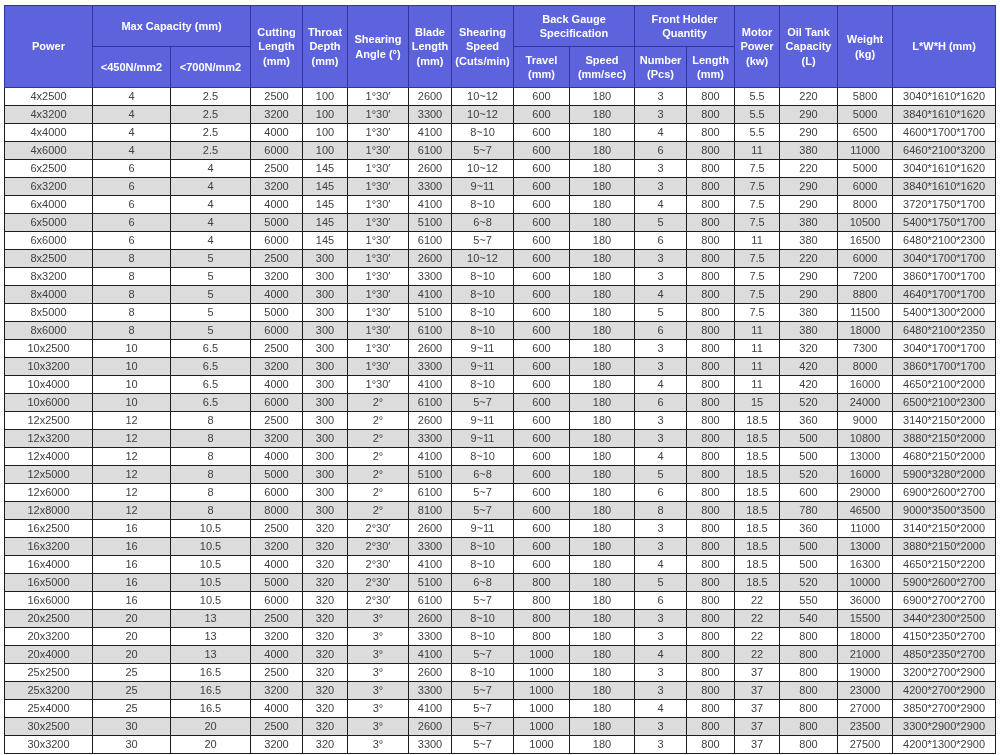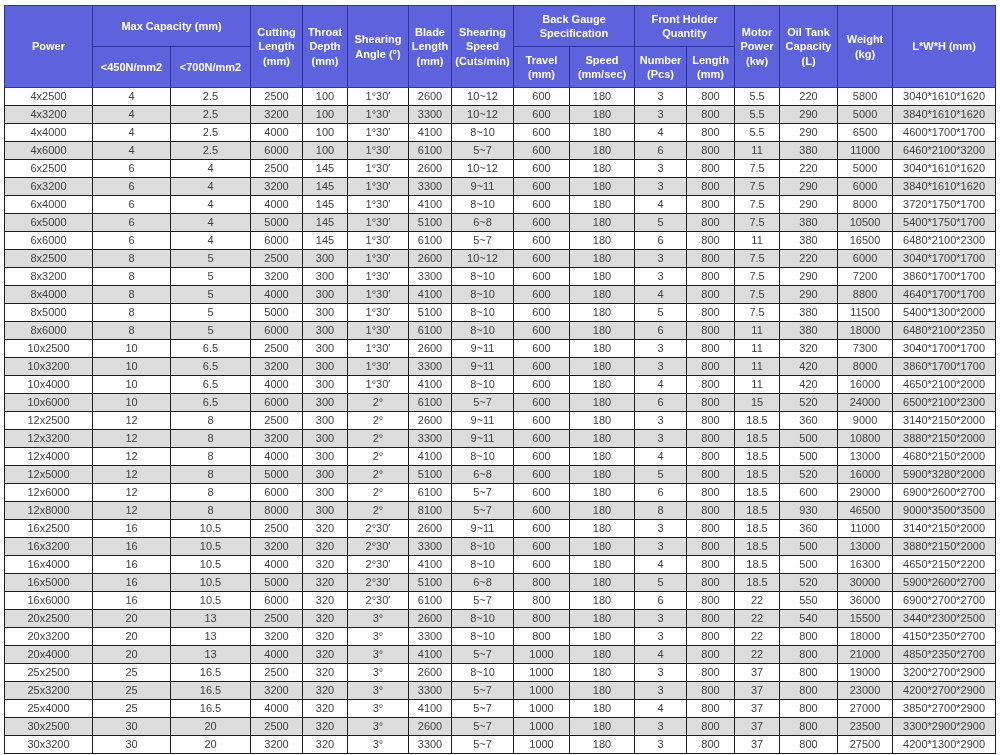--- a/index.html
+++ b/index.html
@@ -522,21 +522,21 @@
           <td>8000</td>
           <td>300</td>
           <td>2°</td>
           <td>8100</td>
           <td>5~7</td>
           <td>600</td>
           <td>180</td>
           <td>8</td>
           <td>800</td>
           <td>18.5</td>
-          <td>930</td>
+          <td>780</td>
           <td>46500</td>
           <td>9000*3500*3500</td>
         </tr>
         <tr>
           <td>16x2500</td>
           <td>16</td>
           <td>10.5</td>
           <td>2500</td>
           <td>320</td>
           <td>2°30′</td>
@@ -595,21 +595,21 @@
           <td>320</td>
           <td>2°30′</td>
           <td>5100</td>
           <td>6~8</td>
           <td>800</td>
           <td>180</td>
           <td>5</td>
           <td>800</td>
           <td>18.5</td>
           <td>520</td>
-          <td>30000</td>
+          <td>10000</td>
           <td>5900*2600*2700</td>
         </tr>
         <tr>
           <td>16x6000</td>
           <td>16</td>
           <td>10.5</td>
           <td>6000</td>
           <td>320</td>
           <td>2°30′</td>
           <td>6100</td>

